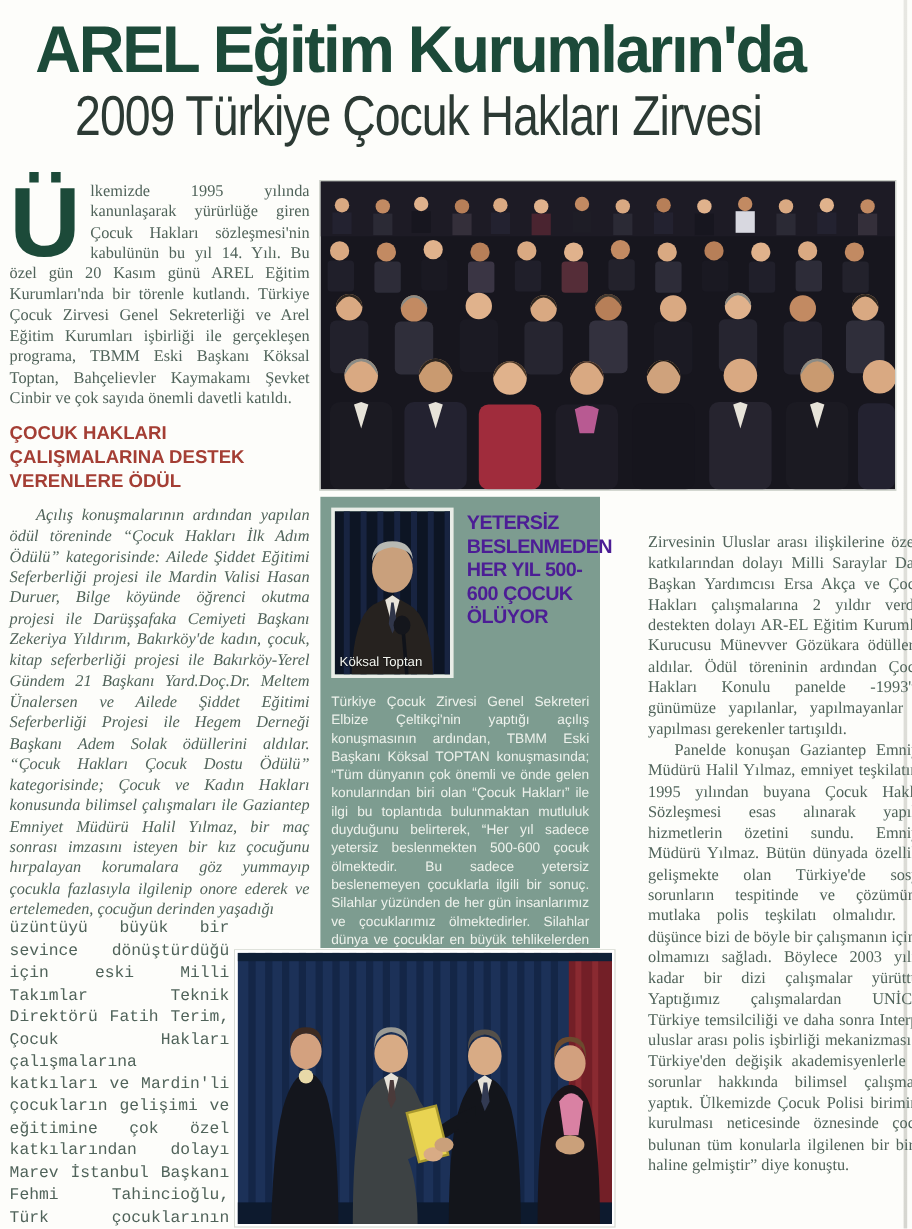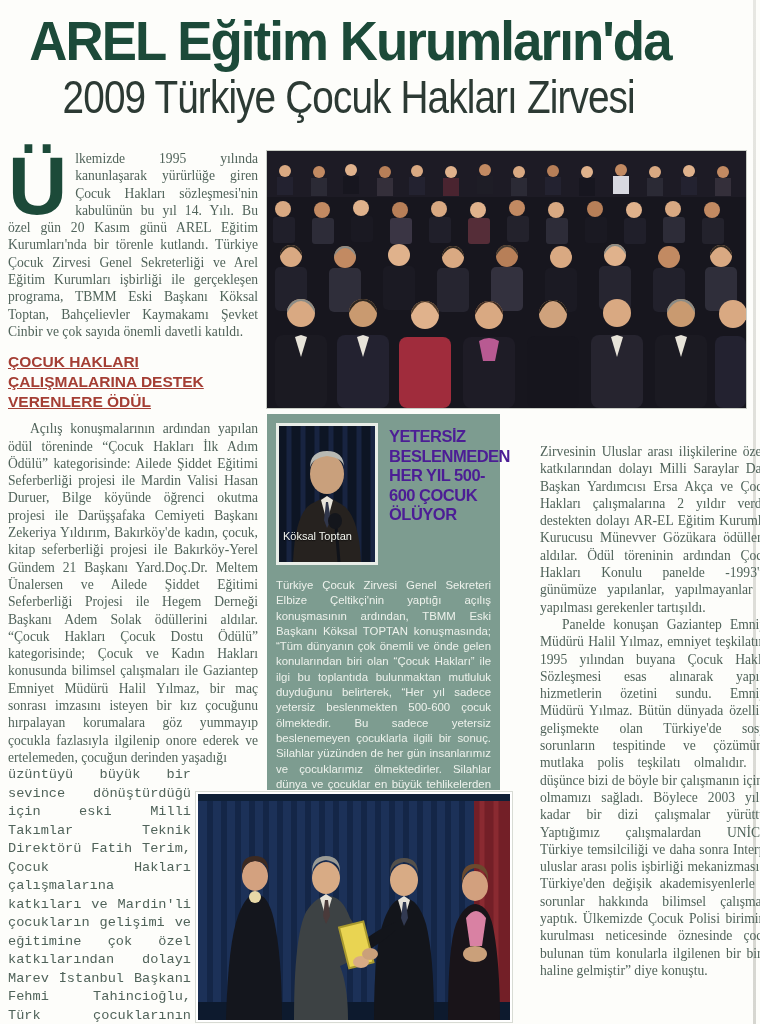--- a/index.html
+++ b/index.html
@@ -15,37 +15,37 @@
   .subtitle{display:inline-block;font-family:"Liberation Sans",sans-serif;font-weight:400;
             font-size:45px;line-height:50px;color:#2c3a34;letter-spacing:-1px;
             transform:scale(0.86,1.04);transform-origin:center;white-space:nowrap;margin-top:2px;}
   
   .bodytext{color:#50635a;font-size:13.6px;line-height:17.3px;text-align:justify;}
   .left-col{position:absolute;left:8px;top:150px;width:250px;}
   .left-col p{margin:0;}
   .dropcap{float:left;font-family:"Liberation Sans",sans-serif;font-weight:700;
            font-size:82px;line-height:64px;color:#1c4a39;margin:4px 8px 0 0;}
   .red-heading{font-family:"Liberation Sans",sans-serif;font-weight:700;font-size:15.5px;
-               line-height:20px;color:#a43e34;margin:12px 0 8px 0;text-align:left;text-decoration:underline;}
-  .para2{text-indent:22px;}
+               line-height:20px;color:#a43e34;margin:12px 0 8px 0;text-align:left;}
+  .para2{text-indent:22px;font-style:italic;}
   .para3{width:183px;line-height:18.5px;margin-top:1px;font-family:Liberation Mono, monospace;}
   .right-col{position:absolute;left:540px;top:443px;width:236px;}
   .right-col p{margin:0;}
   .indent{text-indent:22px;}
   
   .photo-top{position:absolute;left:267px;top:151px;width:479px;height:257px;
              outline:1px solid #c9cdc6;}
   .photo-top svg{display:block;}
   
   .feature{position:absolute;left:267px;top:414px;width:233px;height:376px;
            background:#7d9c90;box-sizing:border-box;padding:9px 9px 8px 9px;}
   .feature-photo{float:left;position:relative;width:96px;height:136px;
                  border:3px solid #e9ede7;}
   .feature-photo svg{display:block;}
-  .photo-caption{position:absolute;left:4px;bottom:20px;color:#f3f5ef;
+  .photo-caption{position:absolute;left:4px;bottom:4px;color:#f3f5ef;
                  font-family:"Liberation Sans",sans-serif;font-size:11px;
                  text-shadow:0 1px 1px rgba(0,0,0,.6);white-space:nowrap;}
   .headline{margin-left:113px;padding-top:4px;font-family:"Liberation Sans",sans-serif;
             font-weight:700;font-size:16.5px;line-height:19.5px;letter-spacing:-0.5px;
             color:#4c1d95;}
   .feature-body{clear:both;margin:0;padding-top:13px;color:#eef2ec;
                 font-family:"Liberation Sans",sans-serif;font-size:11.4px;
                 line-height:15.3px;text-align:justify;}
   
   .photo-bottom{position:absolute;left:196px;top:792px;width:312px;height:226px;

